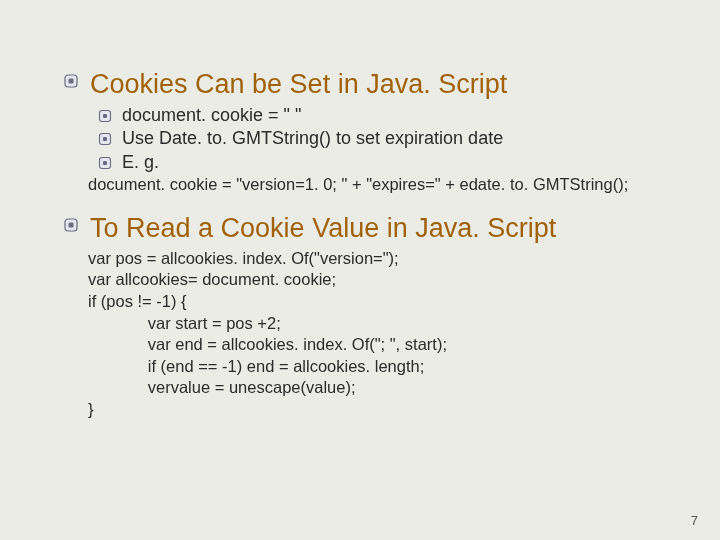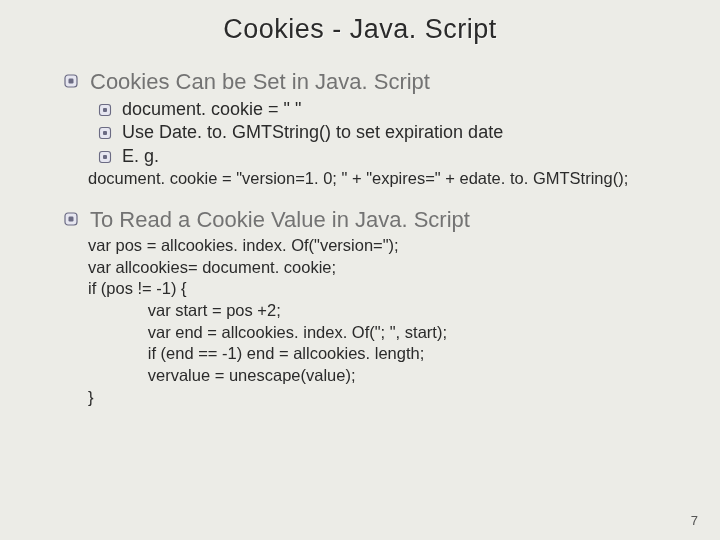--- a/index.html
+++ b/index.html
@@ -30,22 +30,22 @@
     color: #2b2b2b;
     text-shadow: 1px 1px 0 rgba(255,255,255,0.6);
   }
   .body {
     position: absolute;
     top: 66px;
     left: 64px;
     right: 30px;
   }
   .lvl1 {
-    font-size: 22px;
-    color: #737373;
+    font-size: 27px;
+    color: #a16207;
     margin: 2px 0 2px 0;
     position: relative;
     padding-left: 26px;
     line-height: 1.25;
   }
   .lvl1 .bicon, .lvl2 .bicon {
     position: absolute;
     left: 0;
     top: 6px;
   }
@@ -75,21 +75,20 @@
     font-size: 13px;
     color: #555;
   }
   svg.bicon { width: 14px; height: 14px; }
 </style>
 </head>
 <body>
 
 <div class="slide">
 
-  <div class="title">Cookies - Java. Script</div>
 
   <div class="body">
 
     <div class="lvl1">
       <svg class="bicon" viewBox="0 0 14 14">
           <rect x="1" y="1" width="12" height="12" rx="3" fill="#e6e6f0" stroke="#6b6b83" stroke-width="1.2"></rect>
           <rect x="4.5" y="4.5" width="5" height="5" rx="1.2" fill="#6b6b83"></rect>
         </svg>
       <span>Cookies Can be Set in Java. Script</span>
     </div>

